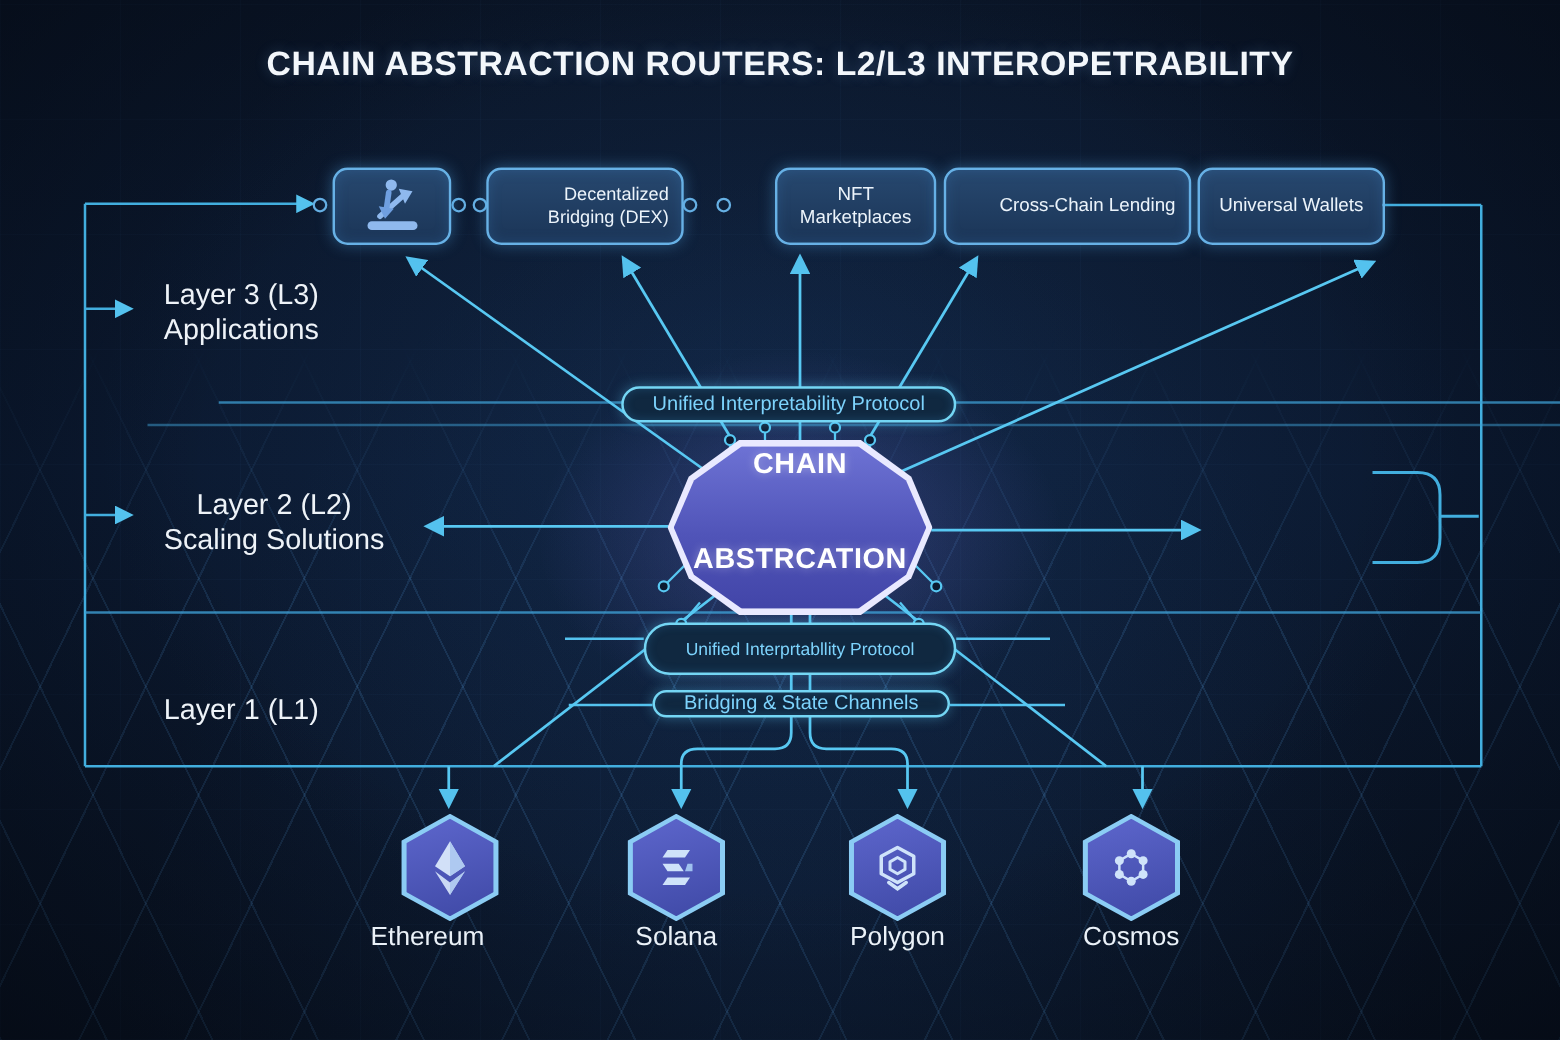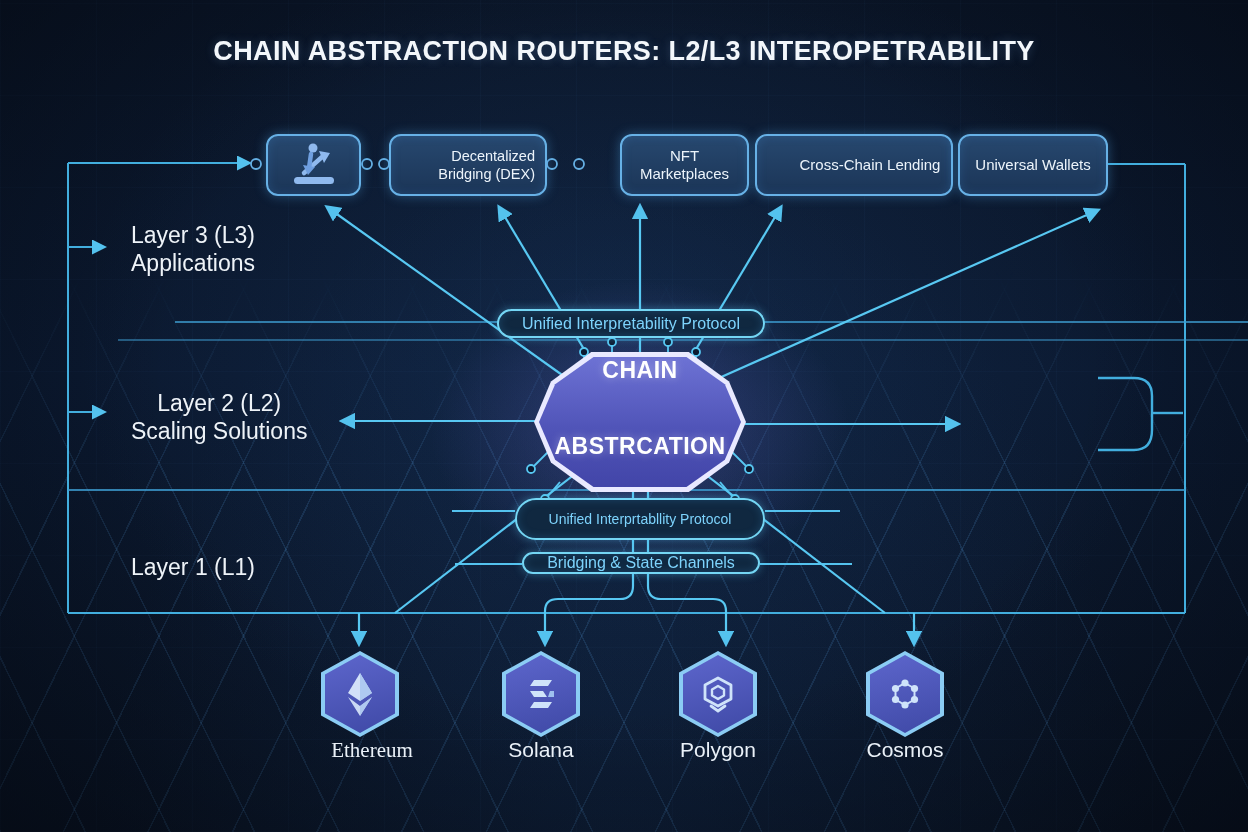--- a/index.html
+++ b/index.html
@@ -243,17 +243,17 @@
         <circle cx="21" cy="10" r="3.6" fill="#cfe3fa"></circle>
         <circle cx="30.5" cy="15.5" r="3.6" fill="#cfe3fa"></circle>
         <circle cx="30.5" cy="26.5" r="3.6" fill="#cfe3fa"></circle>
         <circle cx="21" cy="32" r="3.6" fill="#cfe3fa"></circle>
         <circle cx="11.5" cy="26.5" r="3.6" fill="#cfe3fa"></circle>
         <circle cx="11.5" cy="15.5" r="3.6" fill="#cfe3fa"></circle>
       </svg>
     </div>
   </div>
 
-  <div class="chainlabel" style="left:312px;font-family:Liberation Serif, serif;">Ethereum</div>
+  <div class="chainlabel" style="left:282px;">Ethereum</div>
   <div class="chainlabel" style="left:481px;">Solana</div>
   <div class="chainlabel" style="left:658px;">Polygon</div>
   <div class="chainlabel" style="left:845px;">Cosmos</div>
 </div>
 
 </body></html>

